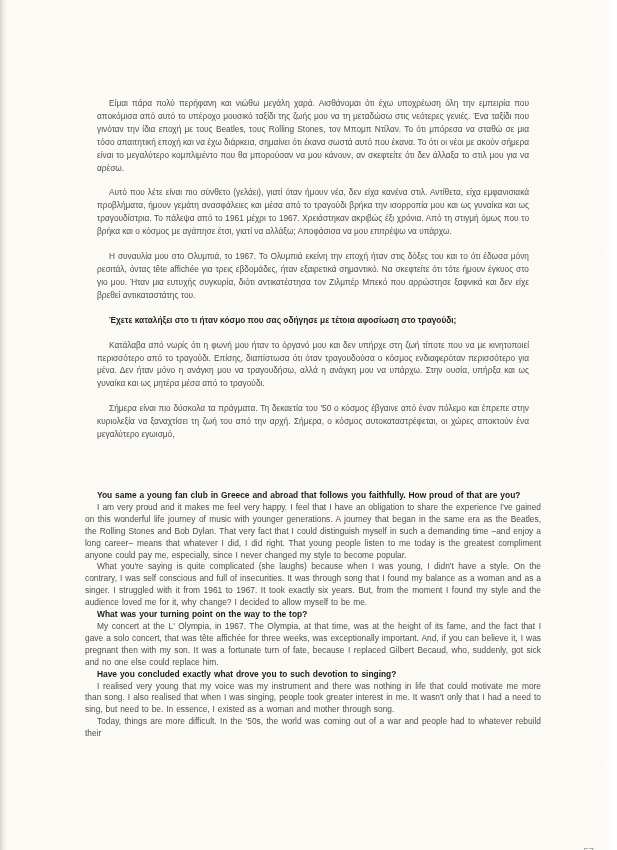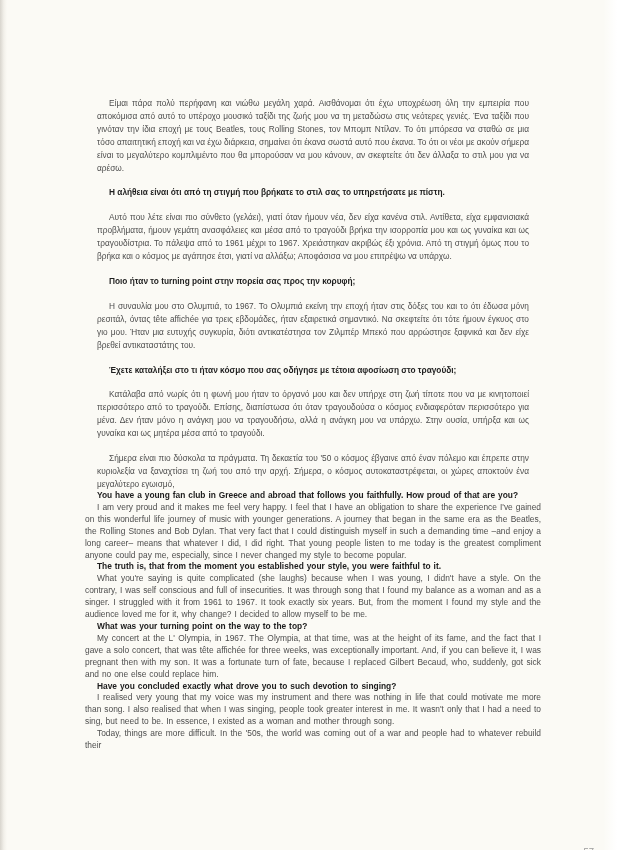--- a/index.html
+++ b/index.html
@@ -69,36 +69,33 @@
 </style>
 </head>
 <body style="background: rgb(251, 250, 245);">
 
 <div class="page">
   <div class="edge-left"></div>
   <div class="edge-right"></div>
 
   <section class="greek-text" id="greek-section">
       <p class="answer">Είμαι πάρα πολύ περήφανη και νιώθω μεγάλη χαρά. Αισθάνομαι ότι έχω υποχρέωση όλη την εμπειρία που αποκόμισα από αυτό το υπέροχο μουσικό ταξίδι της ζωής μου να τη μεταδώσω στις νεότερες γενιές. Ένα ταξίδι που γινόταν την ίδια εποχή με τους Beatles, τους Rolling Stones, τον Μπομπ Ντίλαν. Το ότι μπόρεσα να σταθώ σε μια τόσο απαιτητική εποχή και να έχω διάρκεια, σημαίνει ότι έκανα σωστά αυτό που έκανα. Το ότι οι νέοι με ακούν σήμερα είναι το μεγαλύτερο κομπλιμέντο που θα μπορούσαν να μου κάνουν, αν σκεφτείτε ότι δεν άλλαξα το στιλ μου για να αρέσω.</p>
-      <p class="question">Η αλήθεια είναι ότι από τη στιγμή που βρήκατε το στιλ σας το υπηρετήσατε με πίστη.</p>
       <p class="answer">Αυτό που λέτε είναι πιο σύνθετο (γελάει), γιατί όταν ήμουν νέα, δεν είχα κανένα στιλ. Αντίθετα, είχα εμφανισιακά προβλήματα, ήμουν γεμάτη ανασφάλειες και μέσα από το τραγούδι βρήκα την ισορροπία μου και ως γυναίκα και ως τραγουδίστρια. Το πάλεψα από το 1961 μέχρι το 1967. Χρειάστηκαν ακριβώς έξι χρόνια. Από τη στιγμή όμως που το βρήκα και ο κόσμος με αγάπησε έτσι, γιατί να αλλάξω; Αποφάσισα να μου επιτρέψω να υπάρχω.</p>
-      <p class="question">Ποιο ήταν το turning point στην πορεία σας προς την κορυφή;</p>
       <p class="answer">Η συναυλία μου στο Ολυμπιά, το 1967. Το Ολυμπιά εκείνη την εποχή ήταν στις δόξες του και το ότι έδωσα μόνη ρεσιτάλ, όντας tête affichée για τρεις εβδομάδες, ήταν εξαιρετικά σημαντικό. Να σκεφτείτε ότι τότε ήμουν έγκυος στο γιο μου. Ήταν μια ευτυχής συγκυρία, διότι αντικατέστησα τον Ζιλμπέρ Μπεκό που αρρώστησε ξαφνικά και δεν είχε βρεθεί αντικαταστάτης του.</p>
       <p class="question">Έχετε καταλήξει στο τι ήταν κόσμο που σας οδήγησε με τέτοια αφοσίωση στο τραγούδι;</p>
       <p class="answer">Κατάλαβα από νωρίς ότι η φωνή μου ήταν το όργανό μου και δεν υπήρχε στη ζωή τίποτε που να με κινητοποιεί περισσότερο από το τραγούδι. Επίσης, διαπίστωσα ότι όταν τραγουδούσα ο κόσμος ενδιαφερόταν περισσότερο για μένα. Δεν ήταν μόνο η ανάγκη μου να τραγουδήσω, αλλά η ανάγκη μου να υπάρχω. Στην ουσία, υπήρξα και ως γυναίκα και ως μητέρα μέσα από το τραγούδι.</p>
       <p class="answer">Σήμερα είναι πιο δύσκολα τα πράγματα. Τη δεκαετία του '50 ο κόσμος έβγαινε από έναν πόλεμο και έπρεπε στην κυριολεξία να ξαναχτίσει τη ζωή του από την αρχή. Σήμερα, ο κόσμος αυτοκαταστρέφεται, οι χώρες αποκτούν ένα μεγαλύτερο εγωισμό,</p>
     </section>
 
   <blockquote class="pull-quote" style="color: rgb(100, 160, 205);">
   </blockquote>
 
   <section class="english-text" id="english-section">
-      <p class="question">You have a young fan club in Greece and abroad that follows you faithfully. How proud of that are you?</p>
+      <p class="question">You same a young fan club in Greece and abroad that follows you faithfully. How proud of that are you?</p>
       <p class="answer">I am very proud and it makes me feel very happy. I feel that I have an obligation to share the experience I've gained on this wonderful life journey of music with younger generations. A journey that began in the same era as the Beatles, the Rolling Stones and Bob Dylan. That very fact that I could distinguish myself in such a demanding time –and enjoy a long career– means that whatever I did, I did right. That young people listen to me today is the greatest compliment anyone could pay me, especially, since I never changed my style to become popular.</p>
-      <p class="question">The truth is, that from the moment you established your style, you were faithful to it.</p>
       <p class="answer">What you're saying is quite complicated (she laughs) because when I was young, I didn't have a style. On the contrary, I was self conscious and full of insecurities. It was through song that I found my balance as a woman and as a singer. I struggled with it from 1961 to 1967. It took exactly six years. But, from the moment I found my style and the audience loved me for it, why change? I decided to allow myself to be me.</p>
       <p class="question">What was your turning point on the way to the top?</p>
       <p class="answer">My concert at the L' Olympia, in 1967. The Olympia, at that time, was at the height of its fame, and the fact that I gave a solo concert, that was tête affichée for three weeks, was exceptionally important. And, if you can believe it, I was pregnant then with my son. It was a fortunate turn of fate, because I replaced Gilbert Becaud, who, suddenly, got sick and no one else could replace him.</p>
       <p class="question">Have you concluded exactly what drove you to such devotion to singing?</p>
       <p class="answer">I realised very young that my voice was my instrument and there was nothing in life that could motivate me more than song. I also realised that when I was singing, people took greater interest in me. It wasn't only that I had a need to sing, but need to be. In essence, I existed as a woman and mother through song.</p>
       <p class="answer">Today, things are more difficult. In the '50s, the world was coming out of a war and people had to whatever rebuild their</p>
     </section>
 
   <div class="page-number">57</div>
 </div>

